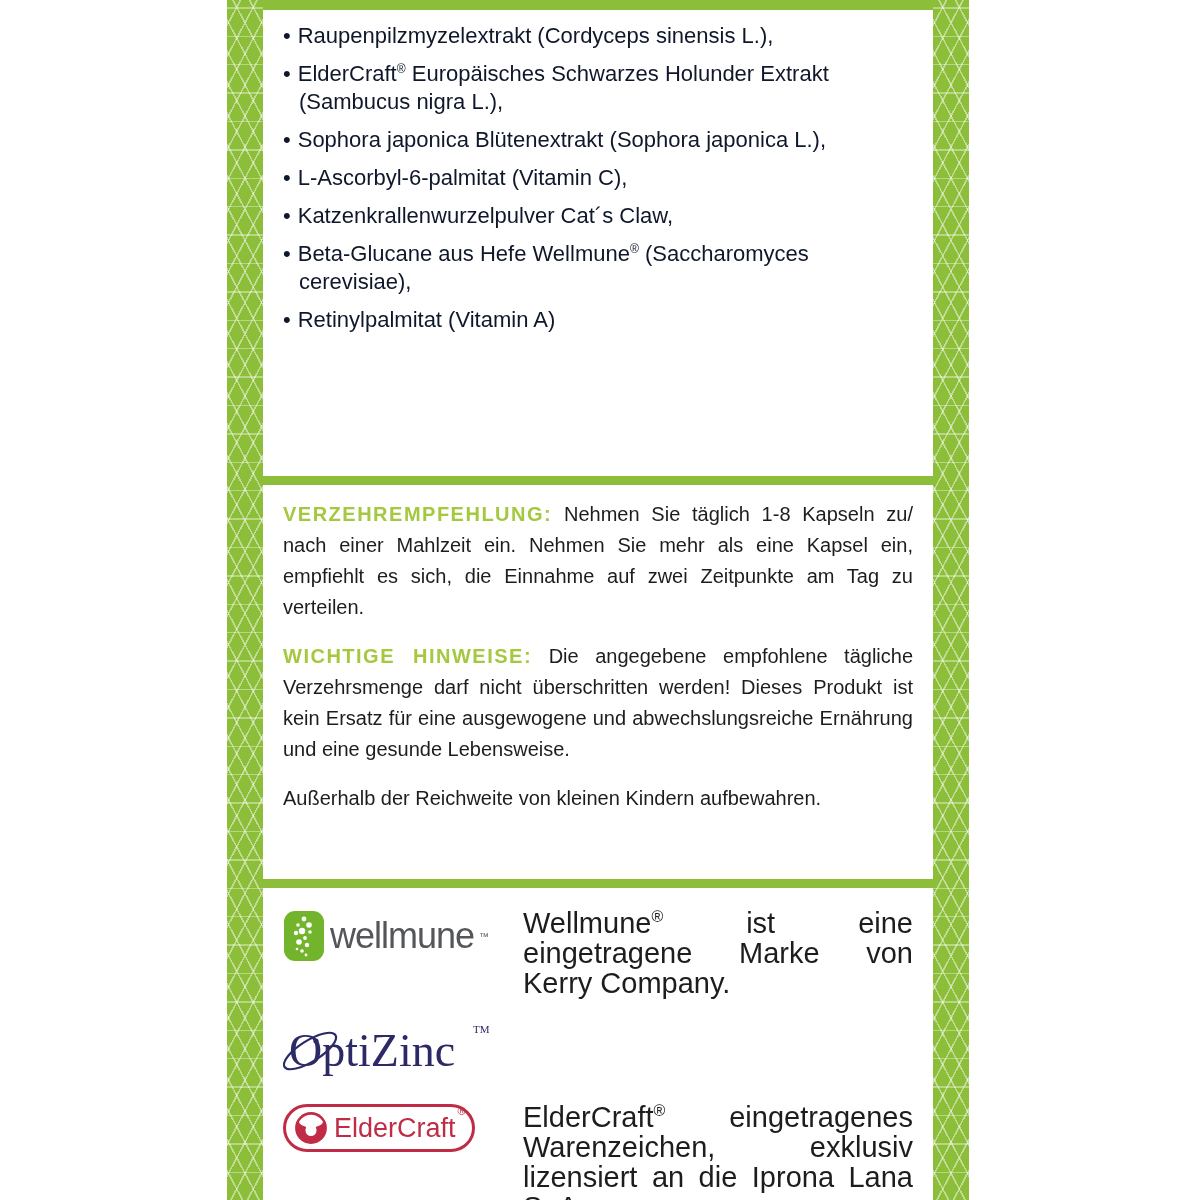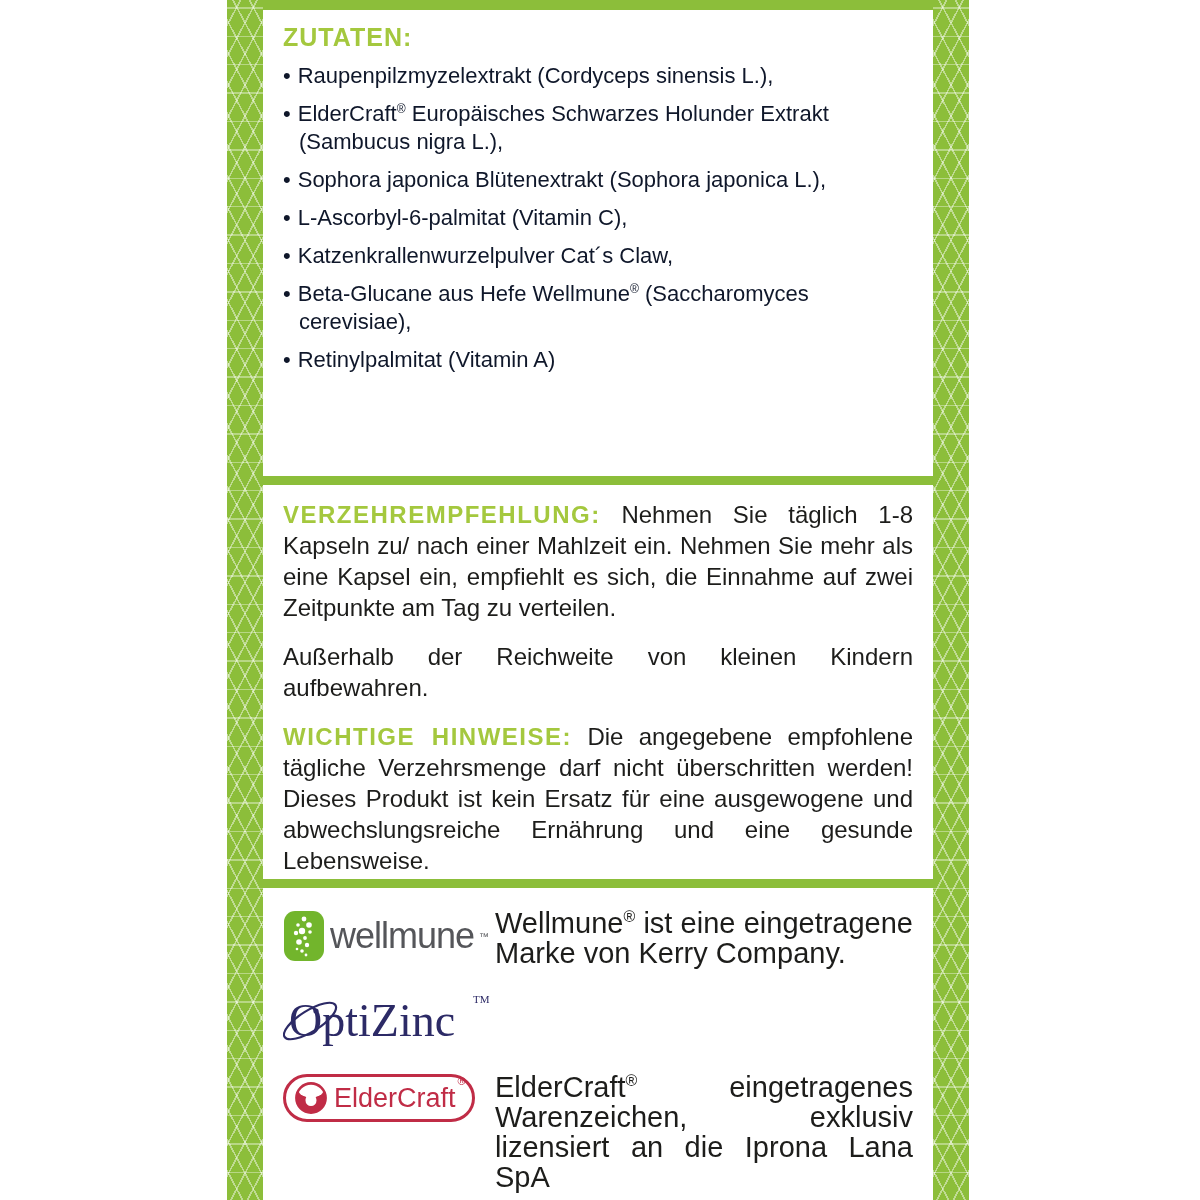--- a/index.html
+++ b/index.html
@@ -21,25 +21,25 @@
   .box{box-sizing:border-box;overflow:hidden;background:#fff;}
   .box--ingredients{height:466px;padding:12px 20px 6px 20px;}
   .box--usage{height:394px;padding:14px 20px 6px 20px;}
   .box--marks{flex:1;padding:20px 20px 8px 20px;}
 
   .heading{margin:0 0 10px 0;font-size:25px;line-height:30px;font-weight:bold;color:#a4c83e;letter-spacing:1px;}
   .ing-list{list-style:none;margin:0;padding:0;font-size:22px;color:#0f172a;}
   .ing-list li{margin:0 0 10px 0;line-height:28px;padding-left:16px;text-indent:-16px;}
   .ing-list li::before{content:"•";padding-right:7px;}
 
-  .para{margin:0 0 18px 0;font-size:24px;line-height:31px;color:#1d1d1b;text-align:justify;}
+  .para{margin:0 0 18px 0;font-size:20px;line-height:31px;color:#1d1d1b;text-align:justify;}
   .para .lead{font-weight:bold;color:#a4c83e;letter-spacing:1.5px;}
   sup.rmark{font-size:0.55em;vertical-align:super;line-height:0;}
 
-  .marks-row{display:flex;gap:0;margin-bottom:16px;align-items:flex-start;}
+  .marks-row{display:flex;gap:28px;margin-bottom:16px;align-items:flex-start;}
   .logo-col{width:212px;flex:none;padding-top:2px;}
   .mark-note{flex:1;margin:0;font-size:29px;line-height:30px;color:#1d1d1b;text-align:justify;}
 
   
   .wm{display:flex;align-items:center;gap:5px;}
   .wm-word{font-size:36px;color:#55565a;letter-spacing:-1px;line-height:1;}
   .wm-tm{font-size:10px;color:#55565a;vertical-align:super;}
 
   
   .ec-pill{display:inline-flex;align-items:center;gap:6px;border:3px solid #c02c46;border-radius:30px;
@@ -54,45 +54,44 @@
 <div class="page">
 
   <div class="strip strip--left"></div>
   <div class="strip strip--right"></div>
 
   <div class="content">
 
     <div class="bar bar--top"></div>
 
     <div class="box box--ingredients">
-      <h2 class="heading">ZUTATEN:</h2>
       <ul class="ing-list">
           <li>Raupenpilzmyzelextrakt (Cordyceps sinensis L.),</li>
           <li>ElderCraft<sup class="rmark">®</sup> Europäisches Schwarzes Holunder Extrakt (Sambucus nigra L.),</li>
           <li>Sophora japonica Blütenextrakt (Sophora japonica L.),</li>
           <li>L-Ascorbyl-6-palmitat (Vitamin C),</li>
           <li>Katzenkrallenwurzelpulver Cat´s Claw,</li>
           <li>Beta-Glucane aus Hefe Wellmune<sup class="rmark">®</sup> (Saccharomyces cerevisiae),</li>
           <li>Retinylpalmitat (Vitamin A)</li>
         </ul>
     </div>
 
     <div class="bar"></div>
 
     <div class="box box--usage">
       <p class="para">
         <span class="lead">VERZEHREMPFEHLUNG:</span>
         <span>Nehmen Sie täglich 1-8 Kapseln zu/ nach einer Mahlzeit ein. Nehmen Sie mehr als eine Kapsel ein, empfiehlt es sich, die Einnahme auf zwei Zeitpunkte am Tag zu verteilen.</span>
       </p>
       <p class="para">
-        <span>Außerhalb der Reichweite von kleinen Kindern aufbewahren.</span>
+        <span class="lead">WICHTIGE HINWEISE:</span>
+        <span>Die angegebene empfohlene tägliche Verzehrsmenge darf nicht überschritten werden! Dieses Produkt ist kein Ersatz für eine ausgewogene und abwechslungsreiche Ernährung und eine gesunde Lebensweise.</span>
       </p>
       <p class="para">
-        <span class="lead">WICHTIGE HINWEISE:</span>
-        <span>Die angegebene empfohlene tägliche Verzehrsmenge darf nicht überschritten werden! Dieses Produkt ist kein Ersatz für eine ausgewogene und abwechslungsreiche Ernährung und eine gesunde Lebensweise.</span>
+        <span>Außerhalb der Reichweite von kleinen Kindern aufbewahren.</span>
       </p>
     </div>
 
     <div class="bar"></div>
 
     <div class="box box--marks">
 
       <div class="marks-row">
         <div class="logo-col">
           <div class="wm">

